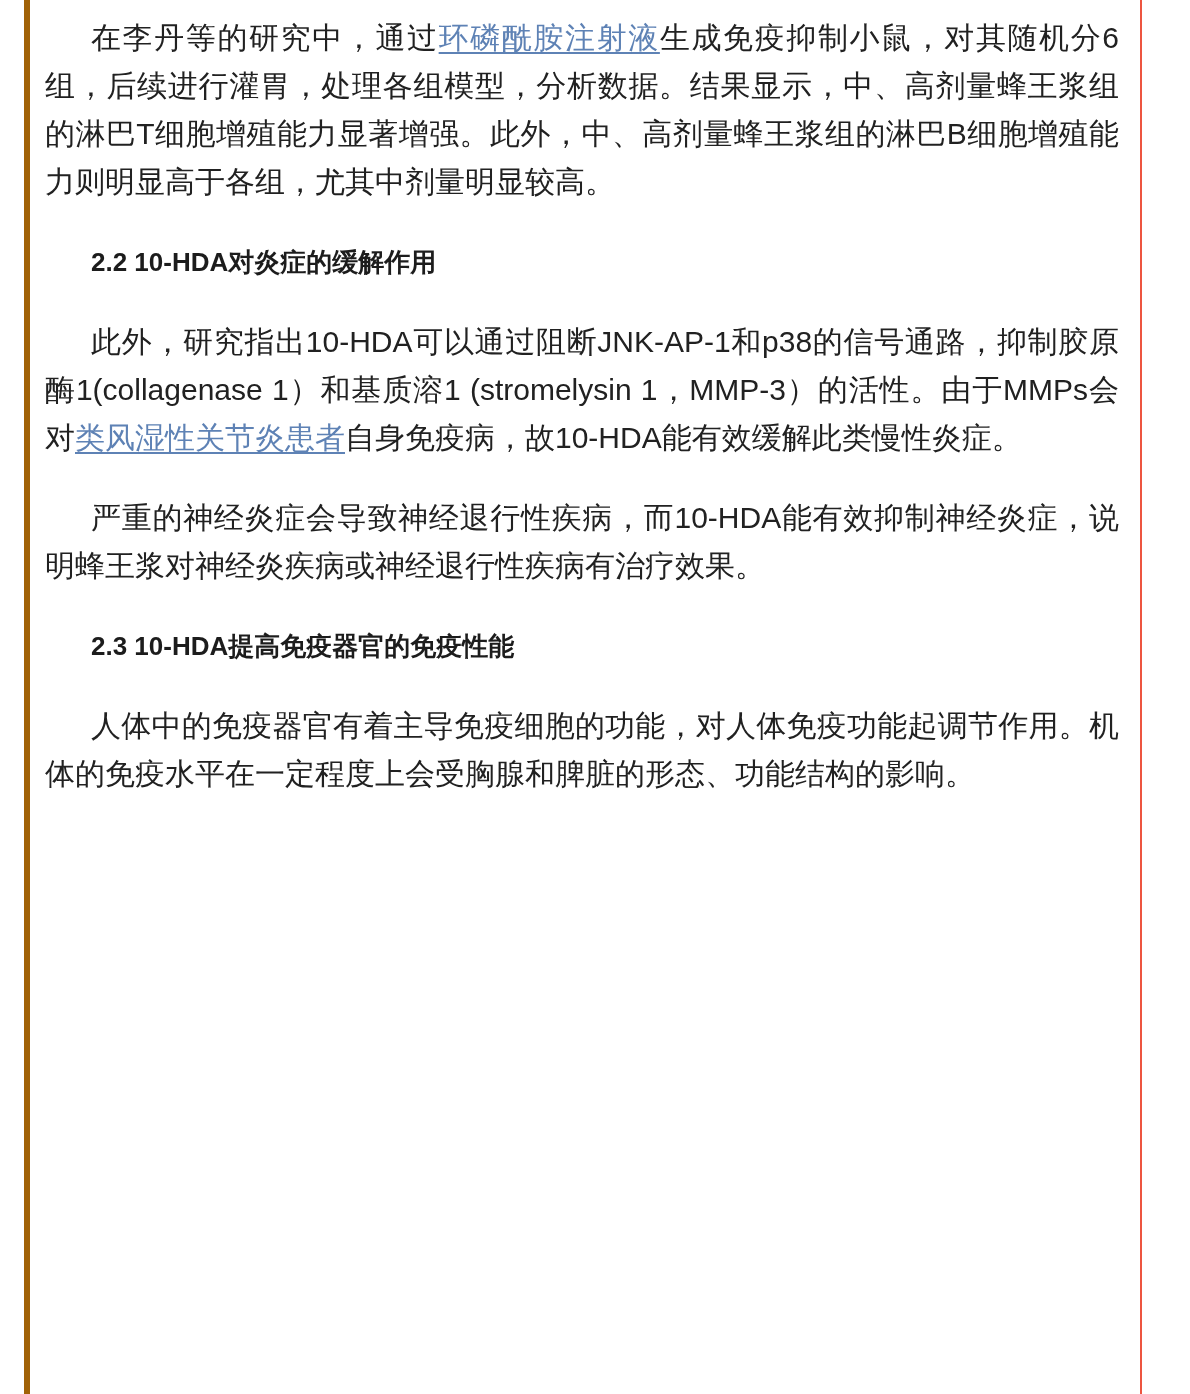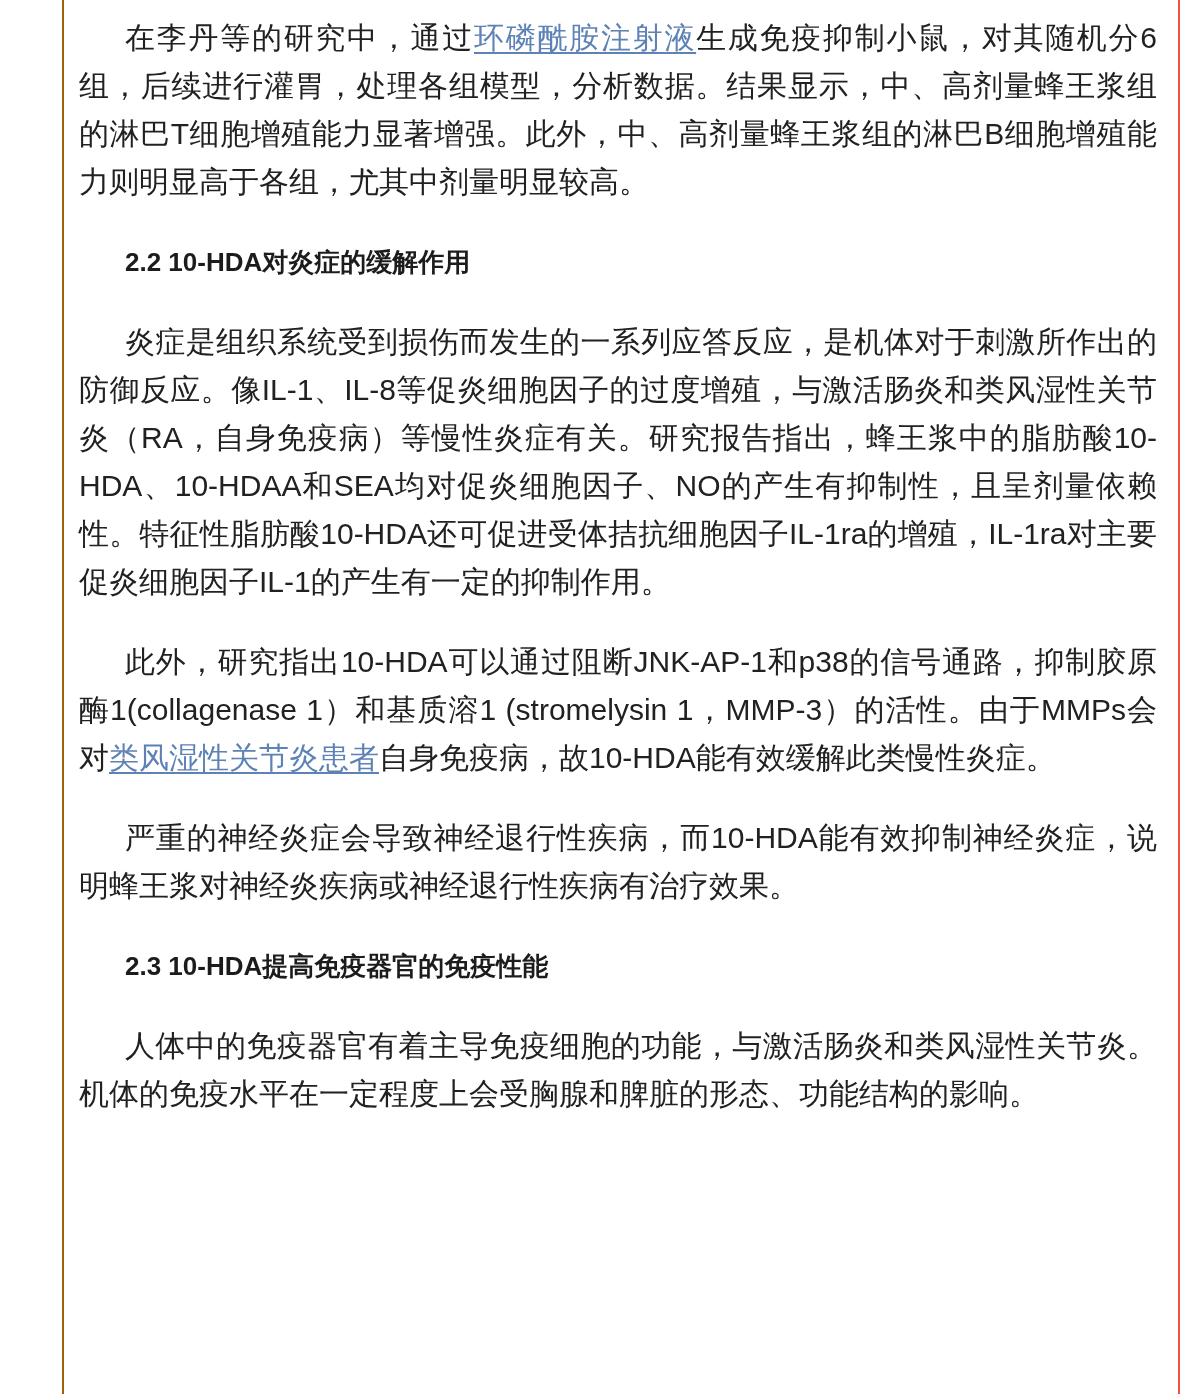--- a/index.html
+++ b/index.html
@@ -9,24 +9,24 @@
     font-family: "Liberation Sans", "DejaVu Sans", sans-serif;
     -webkit-font-smoothing: antialiased;
   }
   .page {
     width: 1190px;
     min-height: 1394px;
     background: #ffffff;
     overflow: hidden;
   }
   .doc {
-    margin-left: 62px;
+    margin-left: 24px;
     width: 1118px;
     min-height: 1394px;
-    border-left: 2px solid #a16207;
+    border-left: 6px solid #a16207;
     border-right: 2px solid #ed5540;
     padding: 14px 21px 20px 15px;
     color: #212121;
     font-size: 30px;
     line-height: 48px;
     text-align: justify;
     word-break: break-word;
   }
   .doc p {
     text-indent: 46px;
@@ -49,19 +49,18 @@
     cursor: pointer;
   }
 </style>
 </head>
 <body>
 
 <div class="page">
   <article class="doc" id="doc">
       <p class="first"><span>在李丹等的研究中，通过</span><a>环磷酰胺注射液</a><span>生成免疫抑制小鼠，对其随机分6组，后续进行灌胃，处理各组模型，分析数据。结果显示，中、高剂量蜂王浆组的淋巴T细胞增殖能力显著增强。此外，中、高剂量蜂王浆组的淋巴B细胞增殖能力则明显高于各组，尤其中剂量明显较高。</span></p>
       <h3>2.2 10-HDA对炎症的缓解作用</h3>
-      <p><span>炎症是组织系统受到损伤而发生的一系列应答反应，是机体对于刺激所作出的防御反应。像IL-1、IL-8等促炎细胞因子的过度增殖，与激活肠炎和类风湿性关节炎（RA，自身免疫病）等慢性炎症有关。研究报告指出，蜂王浆中的脂肪酸10-HDA、10-HDAA和SEA均对促炎细胞因子、NO的产生有抑制性，且呈剂量依赖性。特征性脂肪酸10-HDA还可促进受体拮抗细胞因子IL-1ra的增殖，IL-1ra对主要促炎细胞因子IL-1的产生有一定的抑制作用。</span></p>
       <p><span>此外，研究指出10-HDA可以通过阻断JNK-AP-1和p38的信号通路，抑制胶原酶1(collagenase 1）和基质溶1 (stromelysin 1，MMP-3）的活性。由于MMPs会对</span><a>类风湿性关节炎患者</a><span>自身免疫病，故10-HDA能有效缓解此类慢性炎症。</span></p>
       <p><span>严重的神经炎症会导致神经退行性疾病，而10-HDA能有效抑制神经炎症，说明蜂王浆对神经炎疾病或神经退行性疾病有治疗效果。</span></p>
       <h3>2.3 10-HDA提高免疫器官的免疫性能</h3>
-      <p><span>人体中的免疫器官有着主导免疫细胞的功能，与激活肠炎和类风湿性关节炎。机体的免疫水平在一定程度上会受胸腺和脾脏的形态、功能结构的影响。</span></p>
+      <p><span>人体中的免疫器官有着主导免疫细胞的功能，对人体免疫功能起调节作用。机体的免疫水平在一定程度上会受胸腺和脾脏的形态、功能结构的影响。</span></p>
     </article>
 </div>
 
 </body></html>

